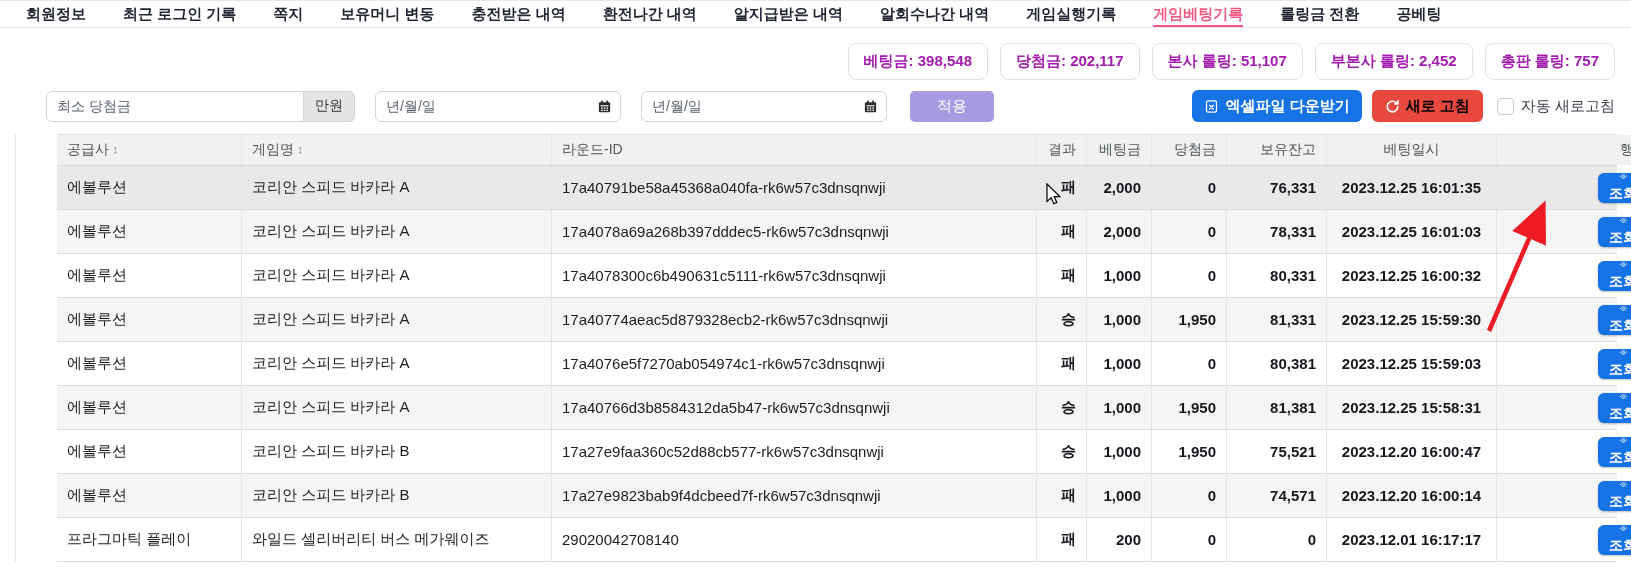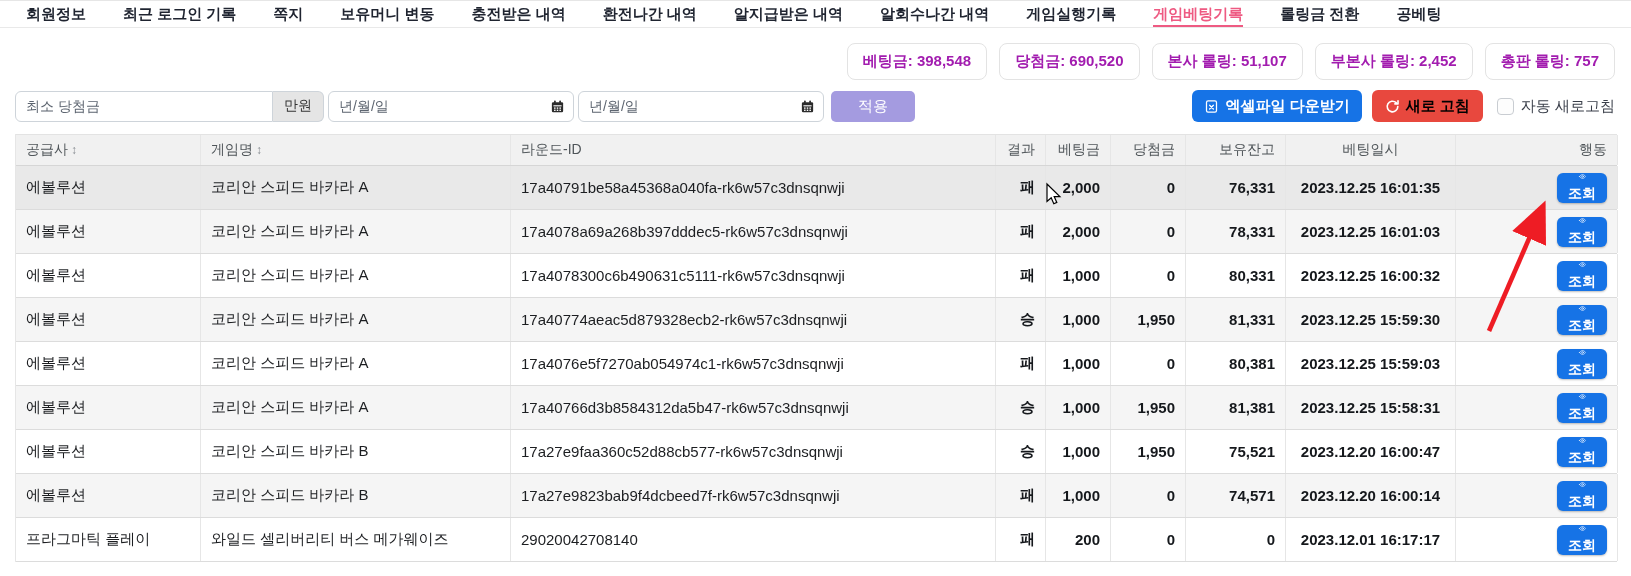--- a/index.html
+++ b/index.html
@@ -19,21 +19,21 @@
   
   .summary-row { display:flex; justify-content:flex-end; gap:12px;
     margin:15px 16px 0 0; }
   .badge { border:1px solid #e3e3e3; border-radius:8px; background:#fff;
     padding:8px 15px; font-size:15px; font-weight:700; color:#a21caf;
     white-space:nowrap; }
 
   
   .filter-row { display:flex; justify-content:space-between; align-items:center;
     margin:10px 16px 0 15px; }
-  .filter-left { display:flex; align-items:center; gap:4px; }
+  .filter-left { display:flex; align-items:center; gap:20px;margin-left:31px; }
   .input-group { display:flex; }
   .text-input { height:31px; border:1px solid #ced4da; border-radius:6px;
     padding:0 10px; font-size:14px; color:#333; outline:none;
     font-family:inherit; }
   .text-input::placeholder { color:#5d6570; }
   .min-win { width:258px; border-radius:6px 0 0 6px; }
   .unit-suffix { display:flex; align-items:center; padding:0 11px; height:31px;
     border:1px solid #ced4da; border-left:none; border-radius:0 6px 6px 0;
     font-size:14px; color:#333; background:#e5e5e5; }
   .date-wrap { position:relative; }
@@ -48,21 +48,21 @@
   .btn-refresh { height:32px; padding:0 13px; border-radius:6px; background:#e8483e;
     color:#000000; font-size:15px; font-weight:700; display:flex; align-items:center; gap:6px; }
   .auto-refresh { display:flex; align-items:center; gap:7px; margin-left:4px;
     font-size:15px; color:#3a3f4a; cursor:pointer; }
   .checkbox { width:17px; height:17px; border:1.5px solid #c9cdd2; border-radius:4px;
     background:#fdfdfd; display:inline-block; }
 
   
   .table { margin:12px 0 0 15px; width:1602px; border-left:1px solid #e6e6e6;
     font-size:15px; }
-  .tr { display:flex; border-bottom:1px solid #dcdcdc; }
+  .tr { display:flex; border-bottom:1px solid #dcdcdc;margin-left:41px; }
   .thead .tr { border-top:1px solid #e3e3e3; border-bottom:1px solid #d6d6d6; }
   .td, .th { flex:0 0 auto; display:flex; align-items:center; padding:0 10px;
     border-right:1px solid #e6e6e6; overflow:hidden; white-space:nowrap; }
   .th { height:30px; background:#f1f1f1; color:#4f5559; font-size:14px; }
   .td { height:43px; color:#1c1e21; }
   .sort-icon { font-size:12px; color:#8a8f94; margin-left:3px; }
   .col-provider { width:185px; }
   .col-game     { width:310px; }
   .col-round    { width:485px; }
   .col-result   { width:50px;  justify-content:flex-end; }
@@ -97,21 +97,21 @@
     <a class="tab">알지급받은 내역</a>
     <a class="tab">알회수나간 내역</a>
     <a class="tab">게임실행기록</a>
     <a class="tab active">게임베팅기록</a>
     <a class="tab">롤링금 전환</a>
     <a class="tab">공베팅</a>
   </nav>
 
   <div class="summary-row">
     <div class="badge">베팅금: 398,548</div>
-    <div class="badge">당첨금: 690,520</div>
+    <div class="badge">당첨금: 202,117</div>
     <div class="badge">본사 롤링: 51,107</div>
     <div class="badge">부본사 롤링: 2,452</div>
     <div class="badge">총판 롤링: 757</div>
   </div>
 
   <div class="filter-row">
     <div class="filter-left">
       <div class="input-group">
         <input class="text-input min-win" type="text" placeholder="최소 당첨금" style="">
         <span class="unit-suffix">만원</span>

